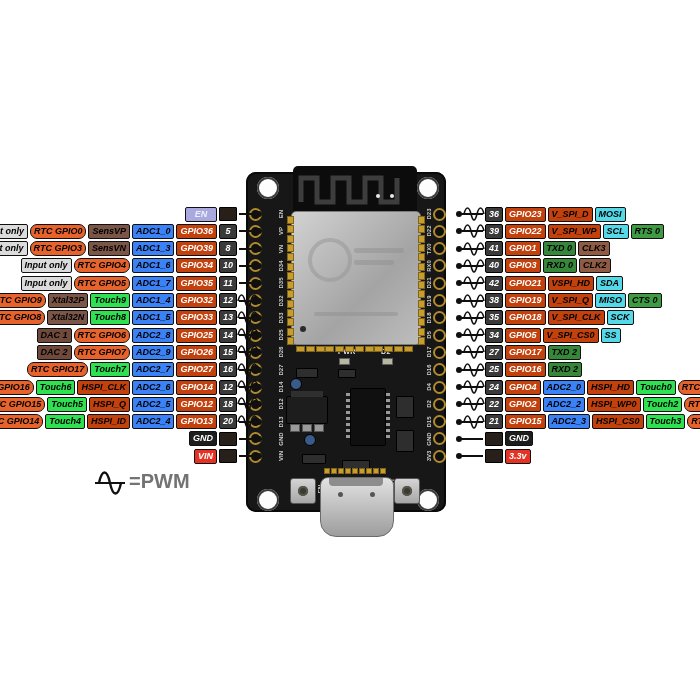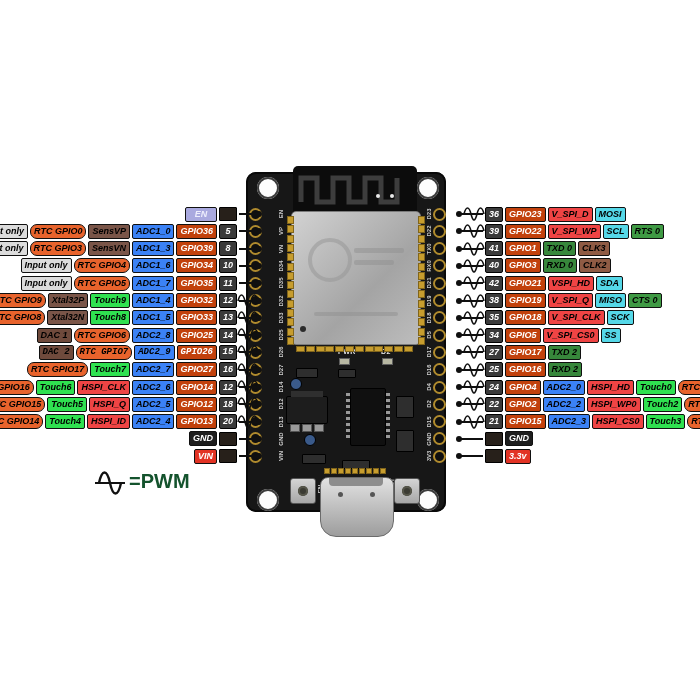--- a/index.html
+++ b/index.html
@@ -46,39 +46,39 @@
   #usb .screw{position:absolute;width:5px;height:5px;border-radius:50%;background:#555;}
   
   .pinrow{position:absolute;height:14px;display:flex;align-items:center;gap:2px;z-index:5;}
   .pinrow.left{right:441px;}
   .pinrow.right{left:459px;}
   .badge{font-style:italic;font-weight:bold;font-size:9px;line-height:11px;padding:1px 3px;
          border:1px solid #101010;border-radius:2px;color:#000;white-space:nowrap;}
   .b-note{background:#DCDCDC;} .b-rtc{background:#E8632C;border-radius:7px;} .b-sens{background:#7A5548;}
   .b-dac{background:#6F4A3C;}  .b-adc{background:#3b82f6;} .b-gpio{background:#c2410c;color:#fff;}
   .b-en{background:#A9A9DF;color:#EDEDFC;min-width:24px;text-align:center;}
-  .b-touch{background:#2FE150;text-align:right;} .b-spi{background:#ef4444;} .b-bus{background:#55D8E8;}
+  .b-touch{background:#2FE150;text-align:right;} .b-spi{background:#c2410c;} .b-bus{background:#55D8E8;}
   .b-uart{background:#37873B;}  .b-flow{background:#3F9A44;} .b-clk{background:#8F5B44;}
   .b-gnd{background:#1D1D1D;color:#fff;} .b-pwr{background:#E23324;color:#fff;}
   .numbox{min-width:12px;text-align:center;background:#3a3a3a;color:#fff;font-style:italic;
           font-weight:bold;font-size:9px;line-height:11px;padding:1px 2px;border:1px solid #000;border-radius:2px;}
   .conn{width:16px;height:12px;background:#27201a;border:1px solid #000;border-radius:1px;flex:0 0 auto;}
   .lead{position:relative;height:2px;background:#101010;flex:0 0 auto;}
   .pinrow.left .lead{width:20px;}
   .pinrow.right .lead{width:24px;}
   .pinrow.left .lead::after{content:'';position:absolute;right:-3px;top:-2px;width:6px;height:6px;
           border-radius:50%;background:#101010;}
   .pinrow.right .lead::after{content:'';position:absolute;left:-3px;top:-2px;width:6px;height:6px;
           border-radius:50%;background:#101010;}
   .pwm-svg{position:absolute;top:-8px;width:22px;height:18px;}
   .pinrow.left .pwm-svg{left:-2px;}
   .pinrow.right .pwm-svg{right:-2px;}
   
   #legend{position:absolute;left:94px;top:466px;display:flex;align-items:center;gap:3px;z-index:5;}
-  #legend span{font-weight:bold;font-size:20px;color:#14532d;}
+  #legend span{font-weight:bold;font-size:20px;color:#737373;}
 </style>
 </head>
 <body>
 
 <div id="stage">
 
   <div id="board">
     <div class="mhole" style="left:11px;top:5px;"></div>
     <div class="mhole" style="left:171px;top:5px;"></div>
     <div class="mhole" style="left:11px;top:317px;"></div>
@@ -314,21 +314,21 @@
         <span class="badge b-rtc">RTC GPIO6</span>
         <span class="badge b-adc">ADC2_8</span>
         <span class="badge b-gpio">GPIO25</span>
         <span class="numbox">14</span>
         <span class="lead">
           <svg class="pwm-svg" viewBox="0 0 22 18">
             <path d="M1,9 C3,1 6,1 8,9 C10,17 12,17 14,9 C16,1 19,1 21,9" fill="none" stroke="#101010" stroke-width="1.6"></path>
           </svg>
         </span>
       </div>
-      <div class="pinrow left" style="top: 345.4px; font-family: Liberation Mono, monospace;">
+      <div class="pinrow left" style="top: 345.4px;">
         <span class="badge b-dac">DAC 2</span>
         <span class="badge b-rtc">RTC GPIO7</span>
         <span class="badge b-adc">ADC2_9</span>
         <span class="badge b-gpio">GPIO26</span>
         <span class="numbox">15</span>
         <span class="lead">
           <svg class="pwm-svg" viewBox="0 0 22 18">
             <path d="M1,9 C3,1 6,1 8,9 C10,17 12,17 14,9 C16,1 19,1 21,9" fill="none" stroke="#101010" stroke-width="1.6"></path>
           </svg>
         </span>

